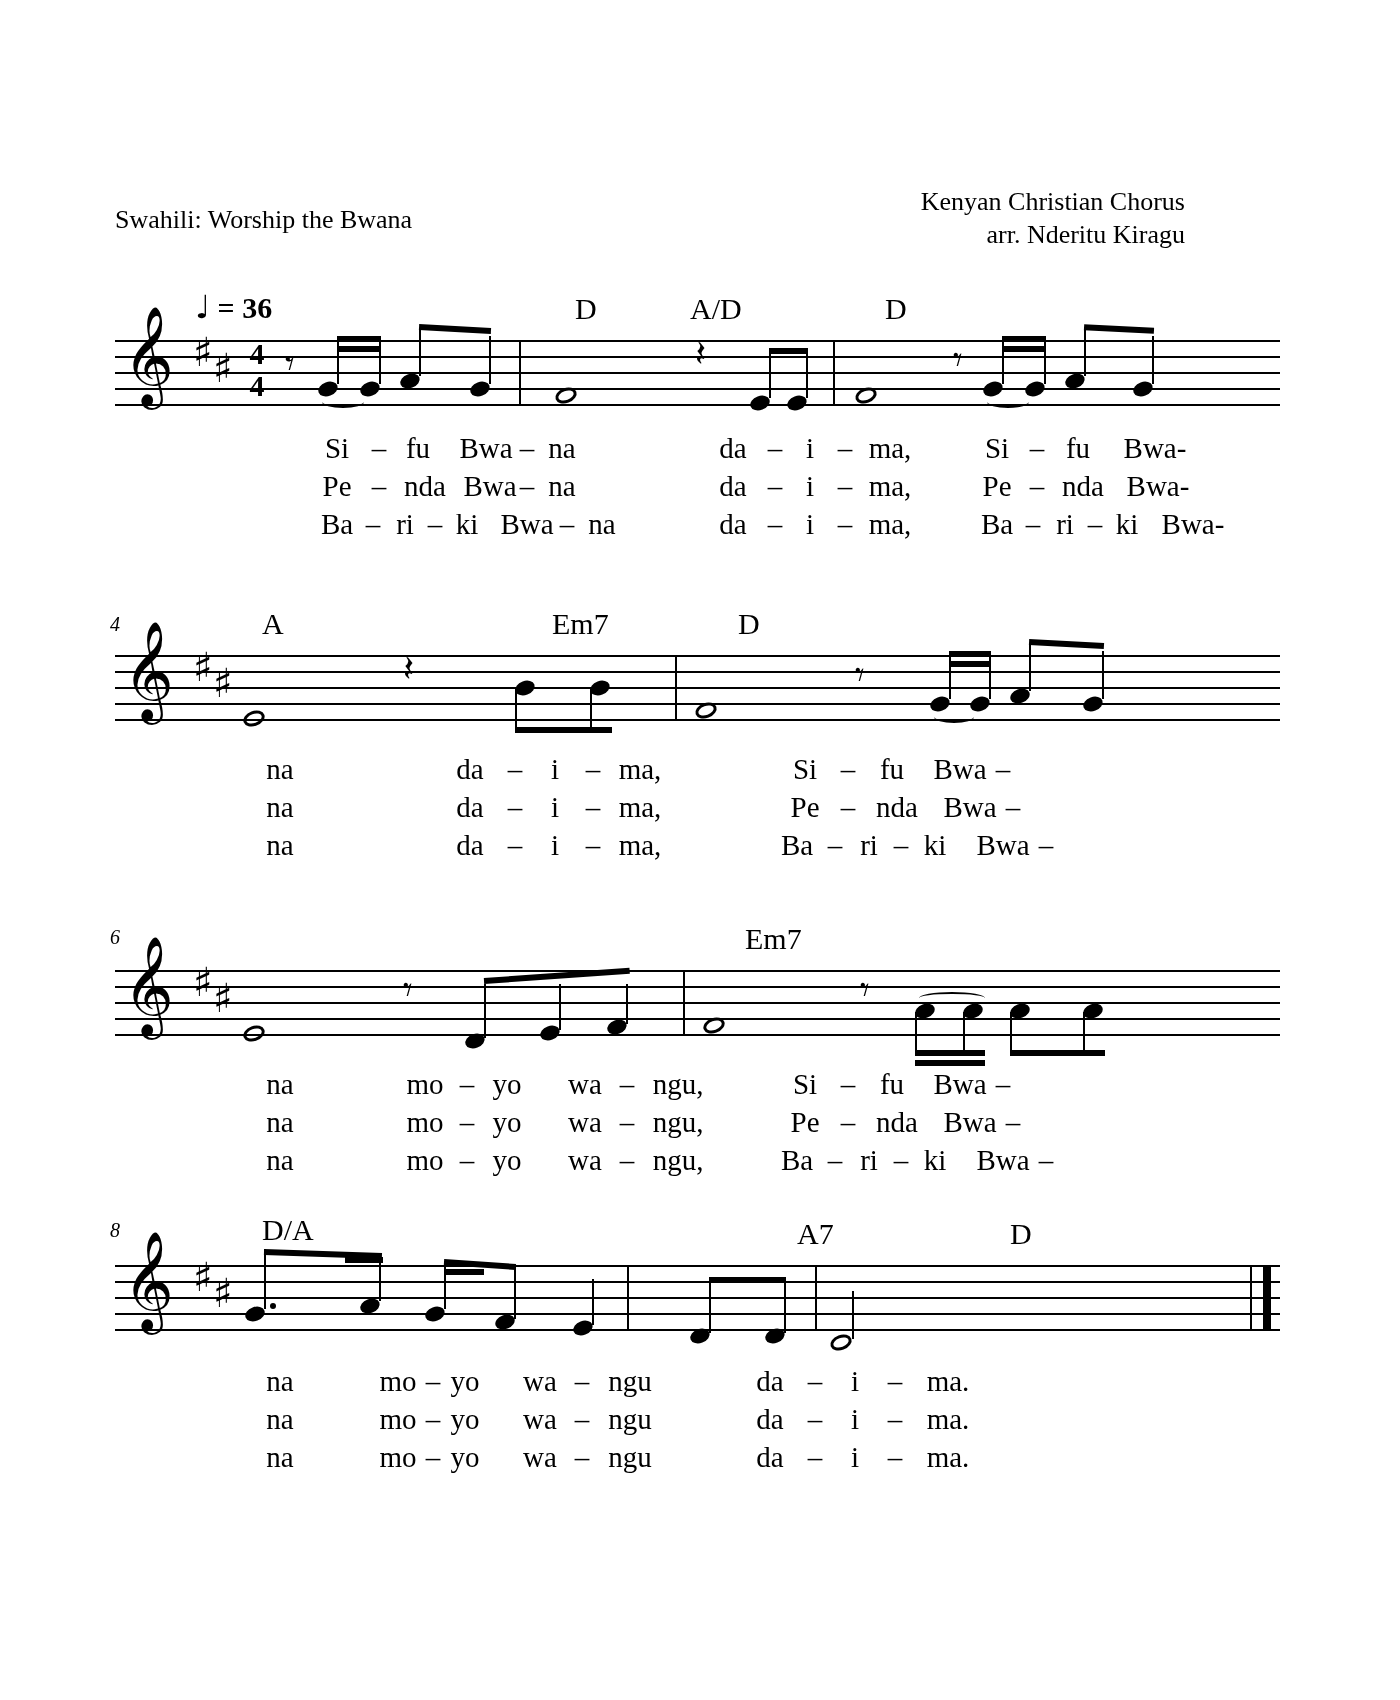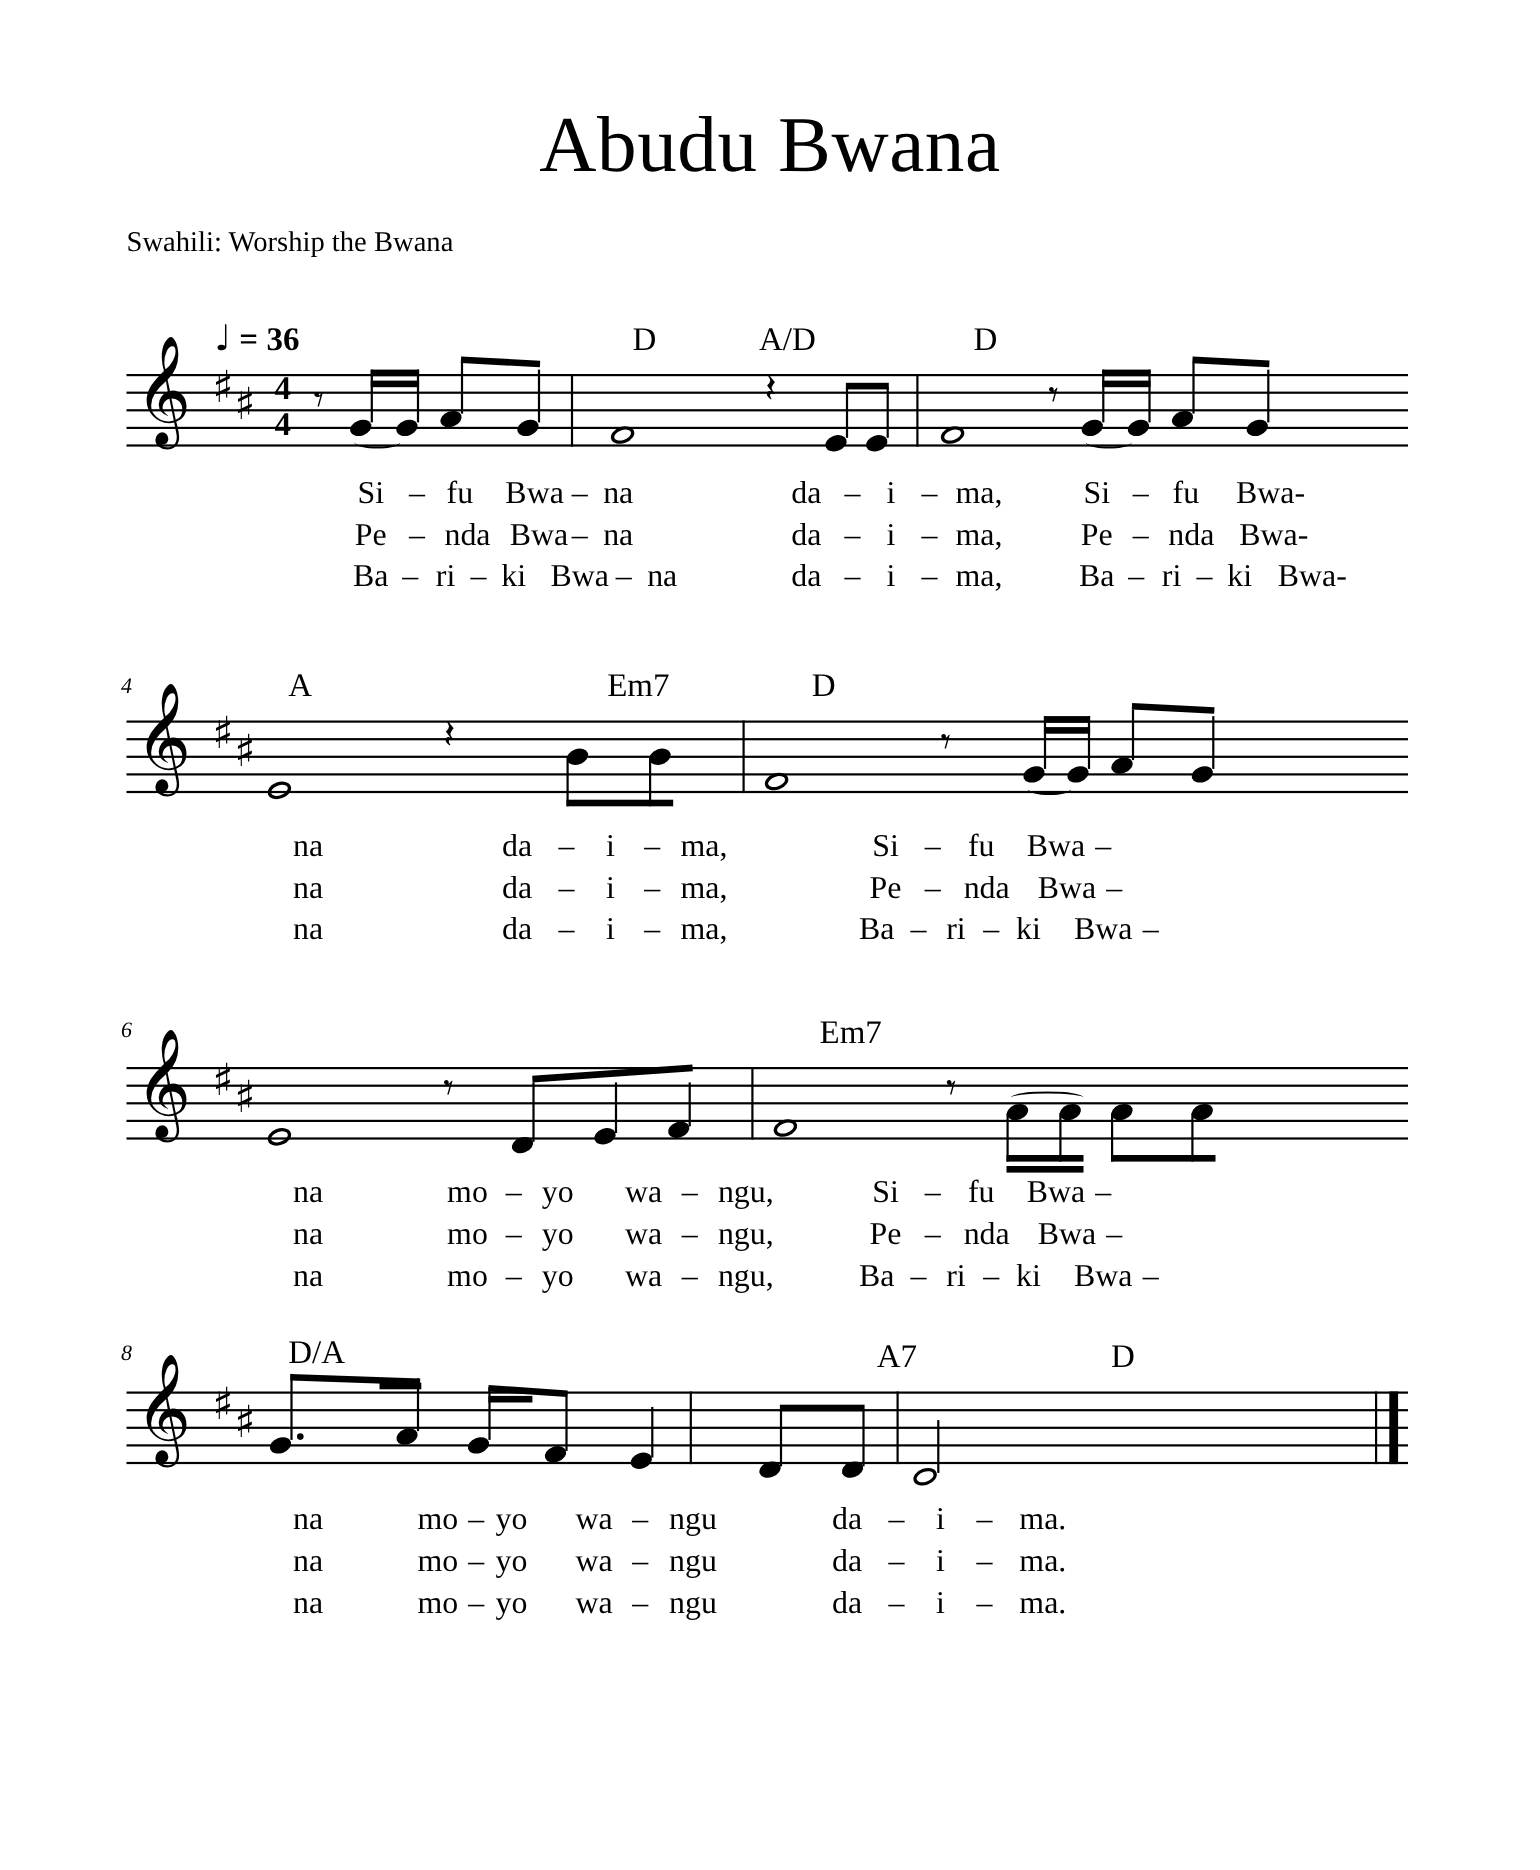--- a/index.html
+++ b/index.html
@@ -217,22 +217,25 @@
     width: 1400px;
     text-align: center;
     font-size: 26px;
   }
 </style>
 </head>
 <body>
 
 <div class="page">
 
-  <div class="title">Abudu Bwana</div>
-
+
+  <div class="composer-block">
+    <div>Kenyan Christian Chorus</div>
+    <div>arr. Nderitu Kiragu</div>
+  </div>
 
   <div class="subtitle">Swahili: Worship the Bwana</div>
 
   <div class="system" style="top:340px;">
 
     <div class="tempo" style="left:195px; top:-52px;">
       <span class="notehead-glyph">♩</span>
       <span>= 36</span>
     </div>
 

